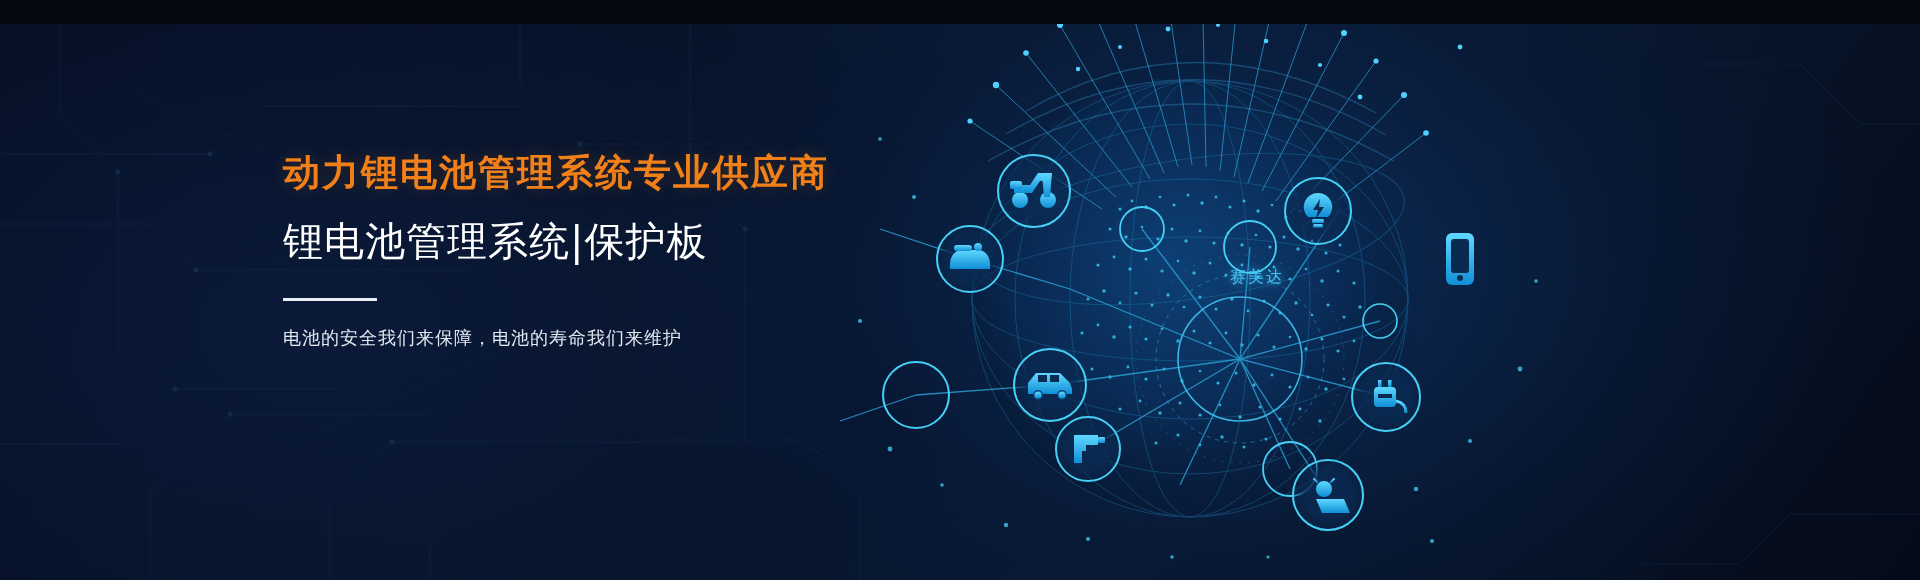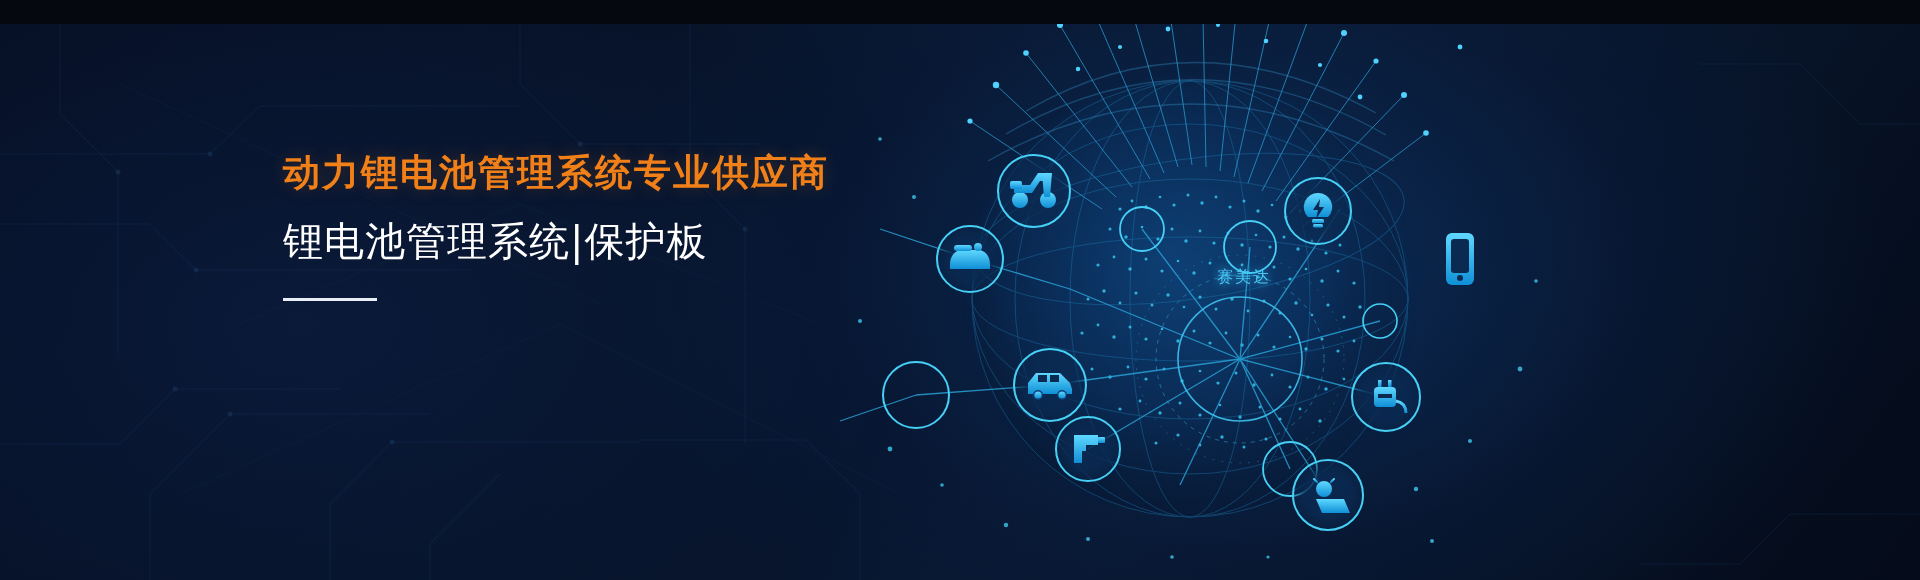--- a/index.html
+++ b/index.html
@@ -79,21 +79,21 @@
   svg.globe{position:absolute;inset:0;width:100%;height:100%;overflow:visible;}
 
   .node-label{
     position:absolute;
     color:#49c8f5;
     font-size:16px;
     letter-spacing:2px;
     text-shadow:0 0 10px rgba(60,190,250,0.9);
     white-space:nowrap;
   }
-  #brand-core-label{left:397px;top:338px;}
+  #brand-core-label{left:410px;top:338px;}
 </style>
 </head>
 <body>
 
 <div class="banner">
 
   <svg class="circuitry" width="1920" height="580" viewBox="0 0 1920 580">
     <g stroke="#1b3d6b" stroke-width="1" fill="none" opacity="0.55">
       <path d="M0,130 L210,130 L260,82 L520,82"></path>
       <path d="M0,200 L150,200 L196,246 L470,246"></path>
@@ -122,20 +122,21 @@
       <path d="M240,300 L520,180 L820,300"></path>
       <path d="M180,470 L560,300 L900,470"></path>
       <path d="M120,60 L600,280"></path>
     </g>
   </svg>
 
   <div class="textblock">
     <div class="headline">动力锂电池管理系统专业供应商</div>
     <div class="subtitle">锂电池管理系统|保护板</div>
     <div class="divider"></div>
+    <div class="tagline">电池的安全我们来保障，电池的寿命我们来维护</div>
   </div>
 
   <div class="globe-wrap">
     <div class="globe-glow"></div>
 
     <svg class="globe" viewBox="0 0 760 700">
       <defs>
         <radialGradient id="sphereFill" cx="45%" cy="40%" r="62%">
           <stop offset="0%" stop-color="#0d3f74" stop-opacity="0.55"></stop>
           <stop offset="60%" stop-color="#08294f" stop-opacity="0.40"></stop>

